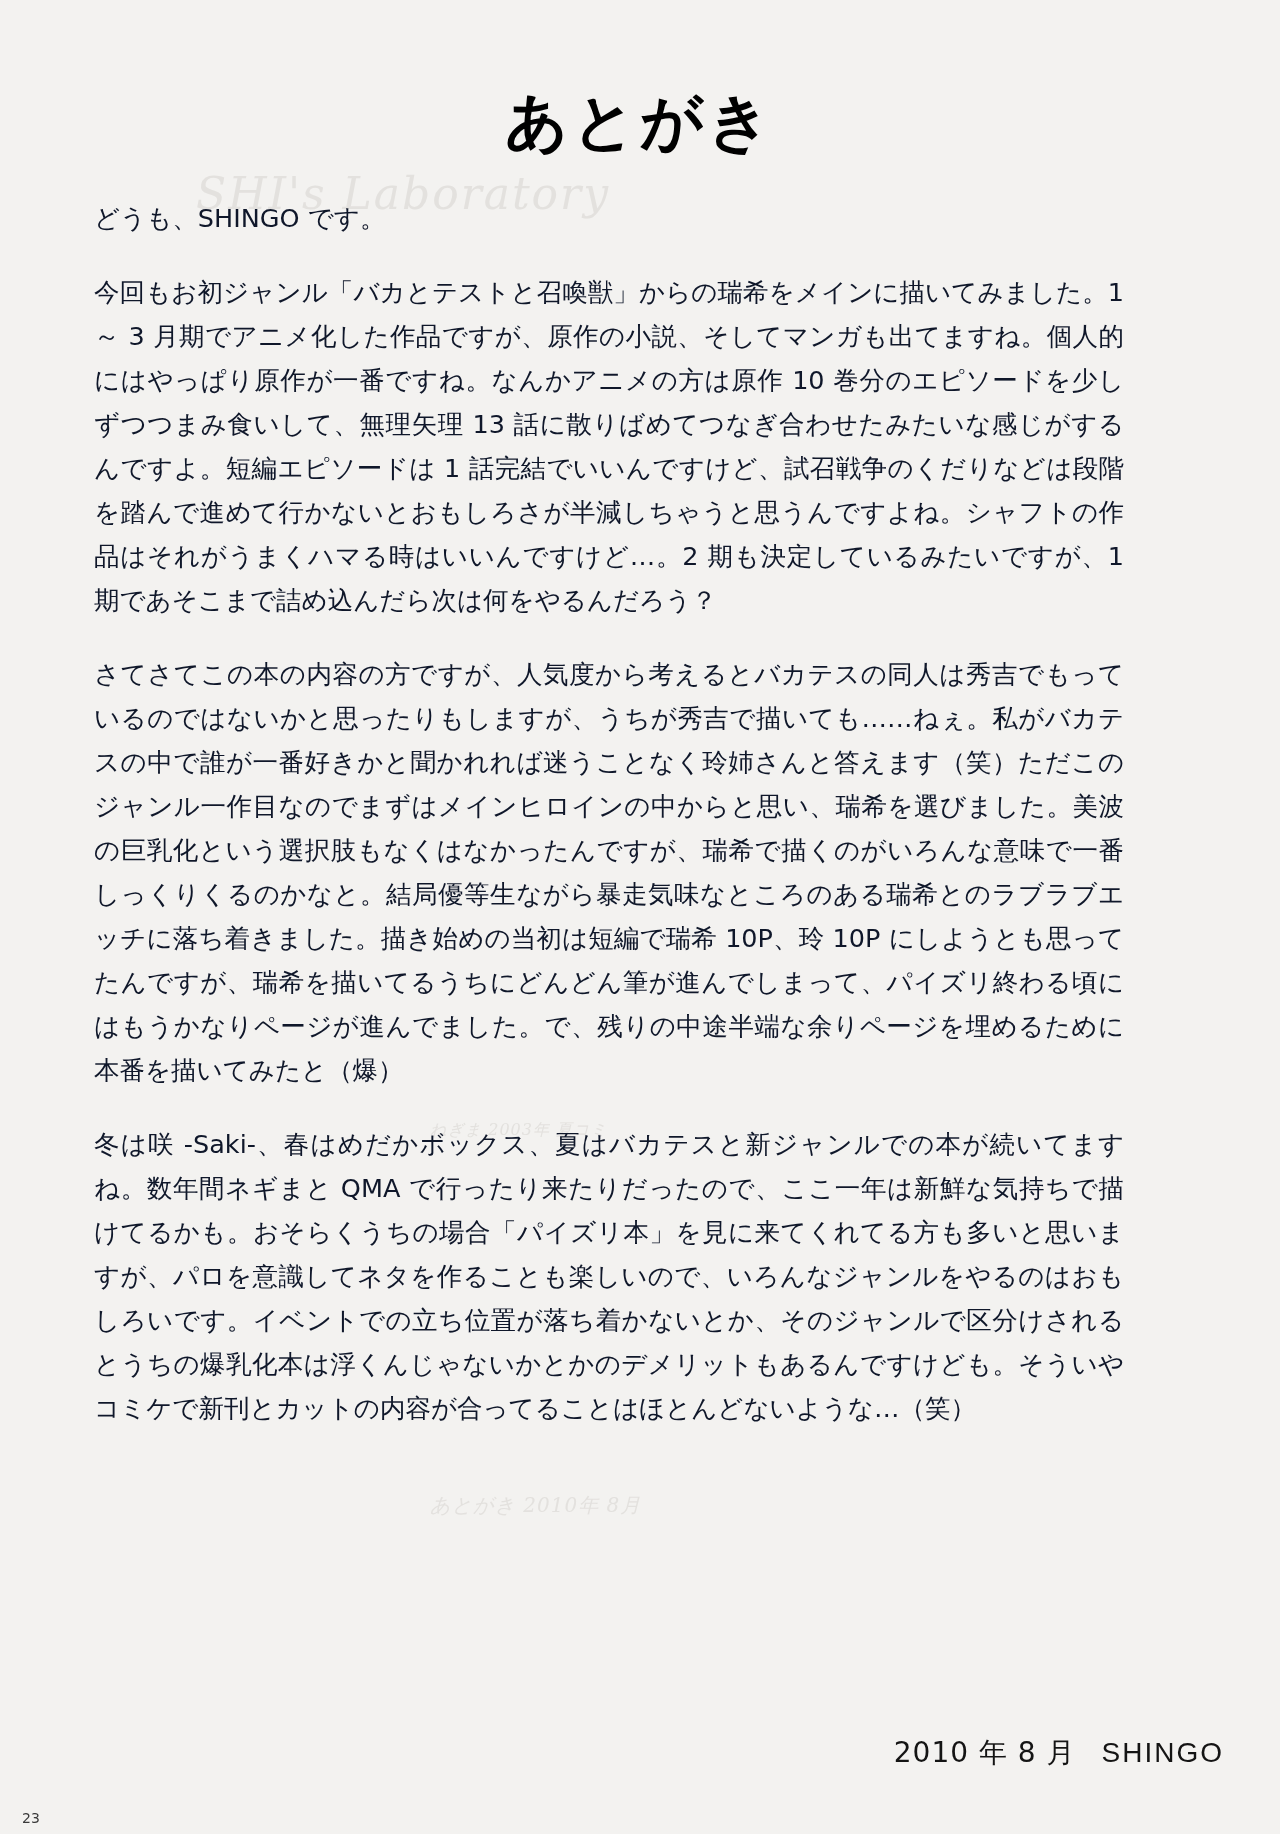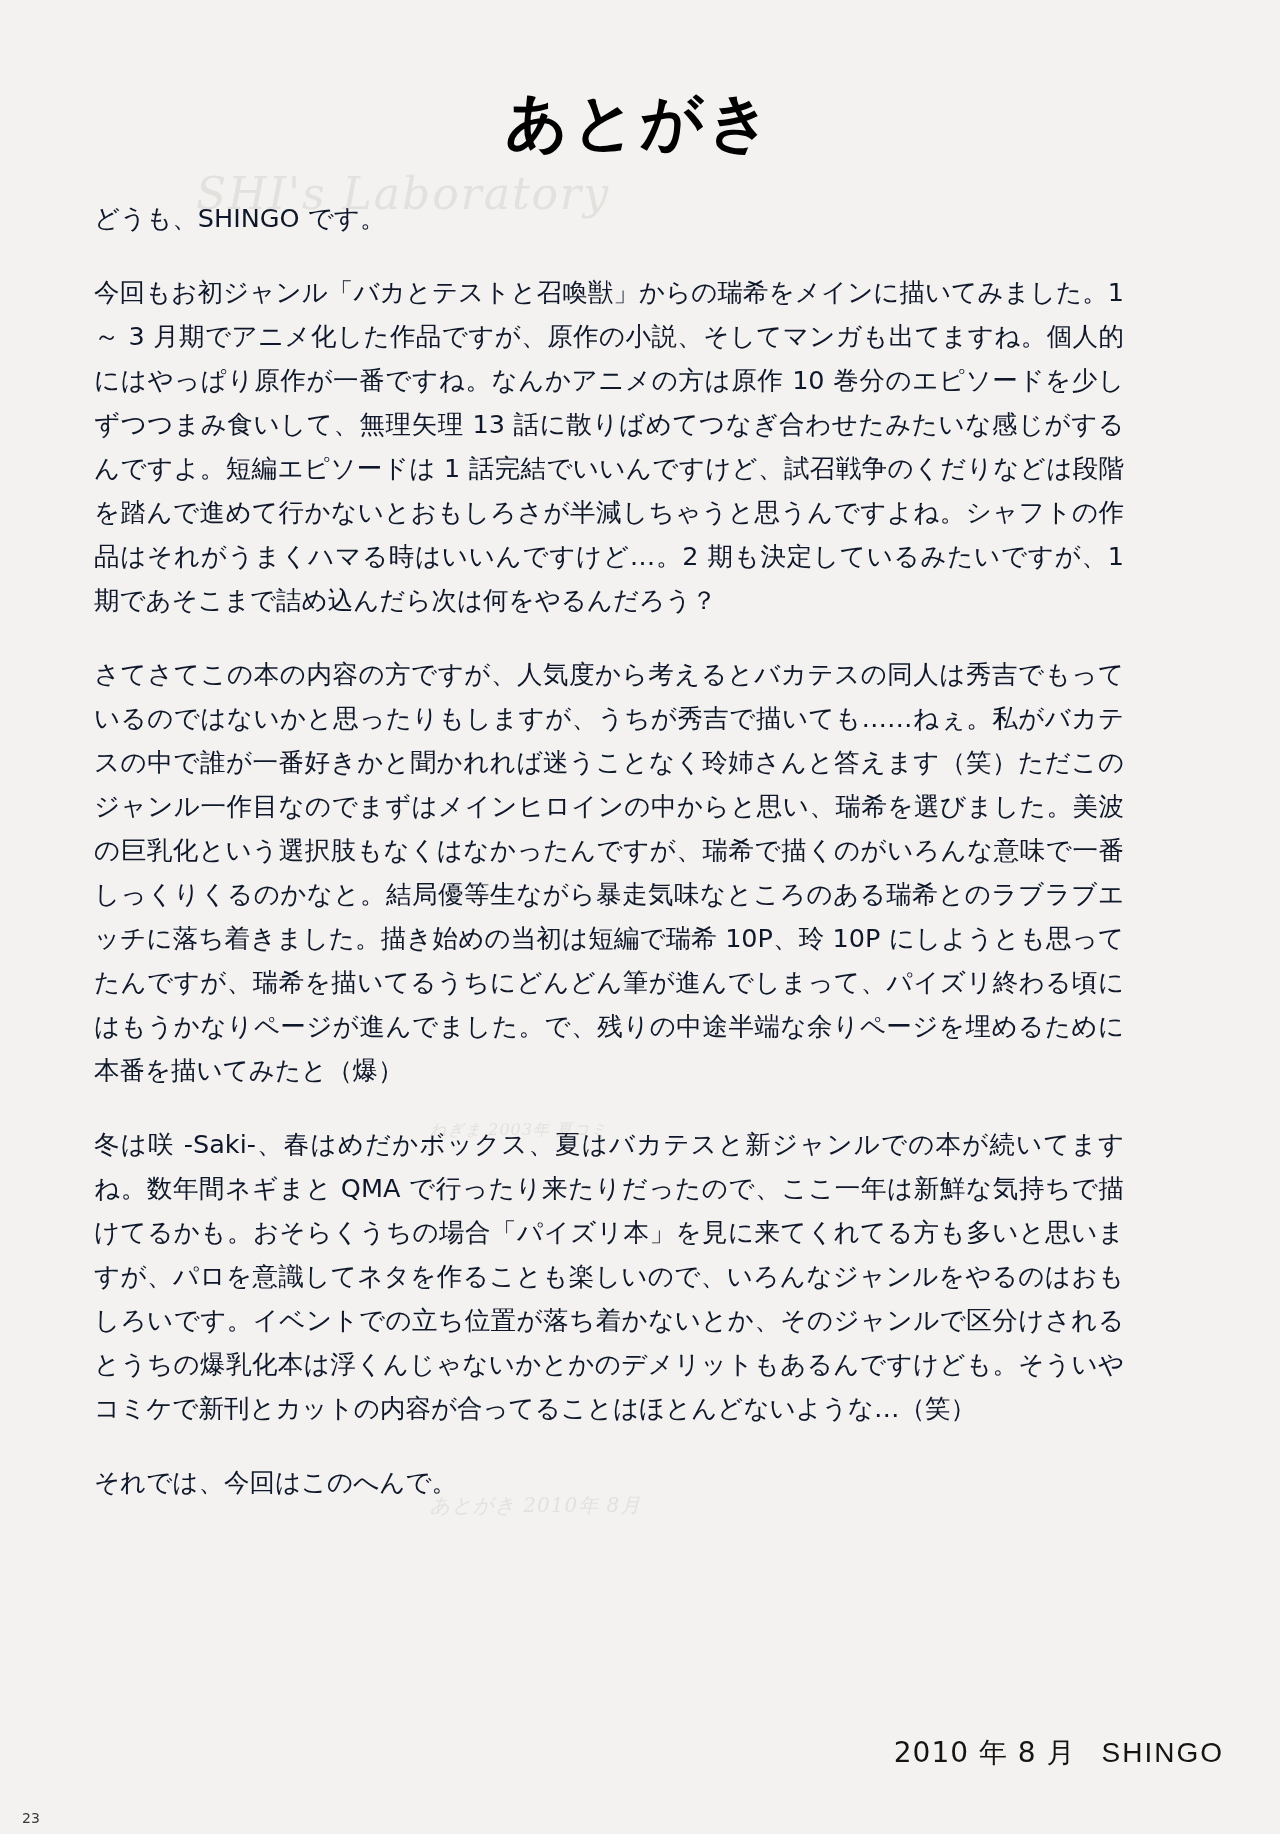--- a/index.html
+++ b/index.html
@@ -109,21 +109,20 @@
   <div class="ghost ghost-line-2">ねぎま 2003年 夏コミ</div>
   <div class="ghost ghost-line-3">あとがき 2010年 8月</div>
 
   <h1 class="doc-title">あとがき</h1>
 
   <div class="body-text">
     <p class="para">どうも、SHINGO です。</p>
     <p class="para">今回もお初ジャンル「バカとテストと召喚獣」からの瑞希をメインに描いてみました。1 ～ 3 月期でアニメ化した作品ですが、原作の小説、そしてマンガも出てますね。個人的にはやっぱり原作が一番ですね。なんかアニメの方は原作 10 巻分のエピソードを少しずつつまみ食いして、無理矢理 13 話に散りばめてつなぎ合わせたみたいな感じがするんですよ。短編エピソードは 1 話完結でいいんですけど、試召戦争のくだりなどは段階を踏んで進めて行かないとおもしろさが半減しちゃうと思うんですよね。シャフトの作品はそれがうまくハマる時はいいんですけど…。2 期も決定しているみたいですが、1 期であそこまで詰め込んだら次は何をやるんだろう？</p>
     <p class="para">さてさてこの本の内容の方ですが、人気度から考えるとバカテスの同人は秀吉でもっているのではないかと思ったりもしますが、うちが秀吉で描いても……ねぇ。私がバカテスの中で誰が一番好きかと聞かれれば迷うことなく玲姉さんと答えます（笑）ただこのジャンル一作目なのでまずはメインヒロインの中からと思い、瑞希を選びました。美波の巨乳化という選択肢もなくはなかったんですが、瑞希で描くのがいろんな意味で一番しっくりくるのかなと。結局優等生ながら暴走気味なところのある瑞希とのラブラブエッチに落ち着きました。描き始めの当初は短編で瑞希 10P、玲 10P にしようとも思ってたんですが、瑞希を描いてるうちにどんどん筆が進んでしまって、パイズリ終わる頃にはもうかなりページが進んでました。で、残りの中途半端な余りページを埋めるために本番を描いてみたと（爆）</p>
     <p class="para">冬は咲 -Saki-、春はめだかボックス、夏はバカテスと新ジャンルでの本が続いてますね。数年間ネギまと QMA で行ったり来たりだったので、ここ一年は新鮮な気持ちで描けてるかも。おそらくうちの場合「パイズリ本」を見に来てくれてる方も多いと思いますが、パロを意識してネタを作ることも楽しいので、いろんなジャンルをやるのはおもしろいです。イベントでの立ち位置が落ち着かないとか、そのジャンルで区分けされるとうちの爆乳化本は浮くんじゃないかとかのデメリットもあるんですけども。そういやコミケで新刊とカットの内容が合ってることはほとんどないような…（笑）</p>
-    <p class="para last">それでは、今回はこのへんで。</p>
   </div>
 
   <div class="signature">
     <span>2010 年 8 月</span><span class="sig-name">SHINGO</span>
   </div>
 
   <div class="page-number">23</div>
 
 </div>
 

